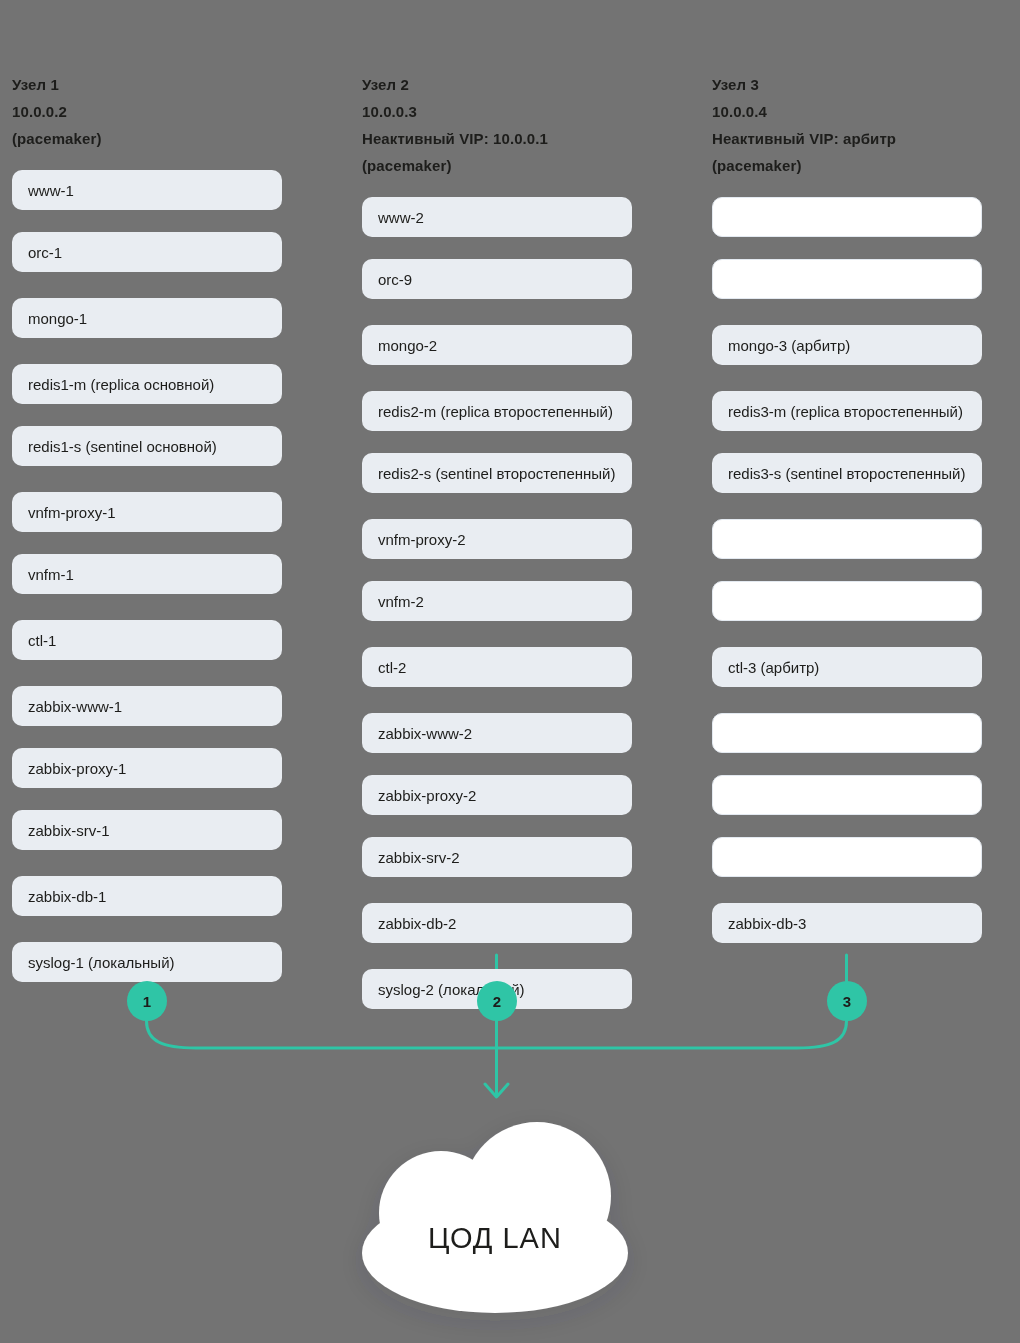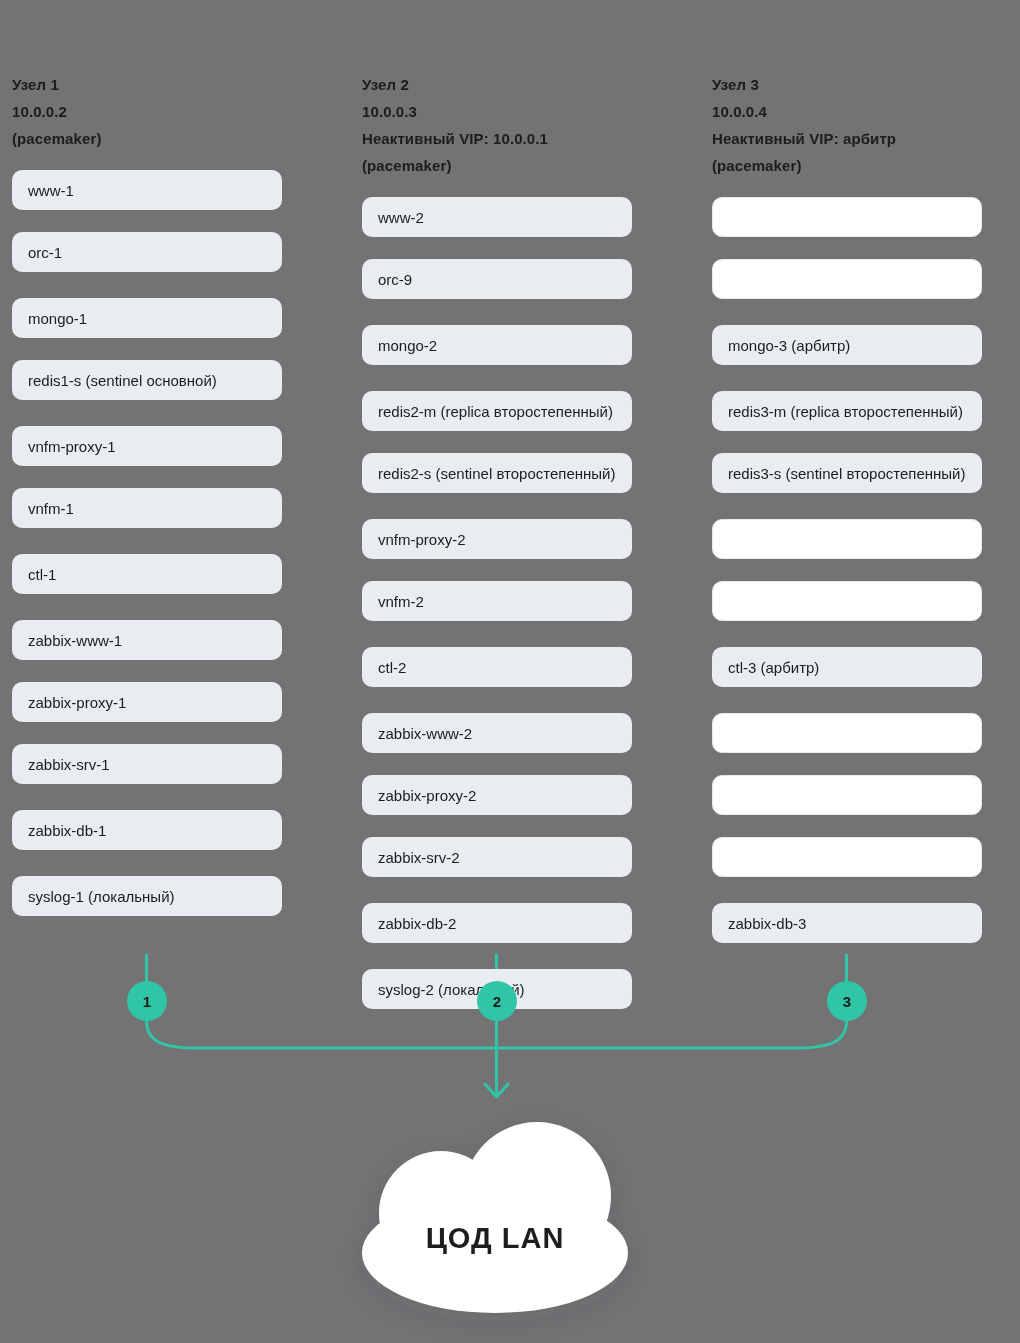--- a/index.html
+++ b/index.html
@@ -70,21 +70,21 @@
     color: #1d1d1b;
     z-index: 3;
   }
   .cloud-label {
     position: absolute;
     left: 345px;
     top: 1222px;
     width: 300px;
     text-align: center;
     font-size: 29px;
-    font-weight: 700;
+    font-weight: 400;
     letter-spacing: 1px;
     color: #1d1d1b;
     z-index: 3;
   }
 </style>
 </head>
 <body>
 
 <div class="canvas">
 
@@ -120,20 +120,23 @@
     <div class="boxes">
         <div class="service-box">
           <span>www-1</span>
         </div>
         <div class="service-box">
           <span>orc-1</span>
         </div>
         <div class="service-box group-start">
           <span>mongo-1</span>
         </div>
+        <div class="service-box group-start">
+          <span>redis1-m (replica основной)</span>
+        </div>
         <div class="service-box">
           <span>redis1-s (sentinel основной)</span>
         </div>
         <div class="service-box group-start">
           <span>vnfm-proxy-1</span>
         </div>
         <div class="service-box">
           <span>vnfm-1</span>
         </div>
         <div class="service-box group-start">

